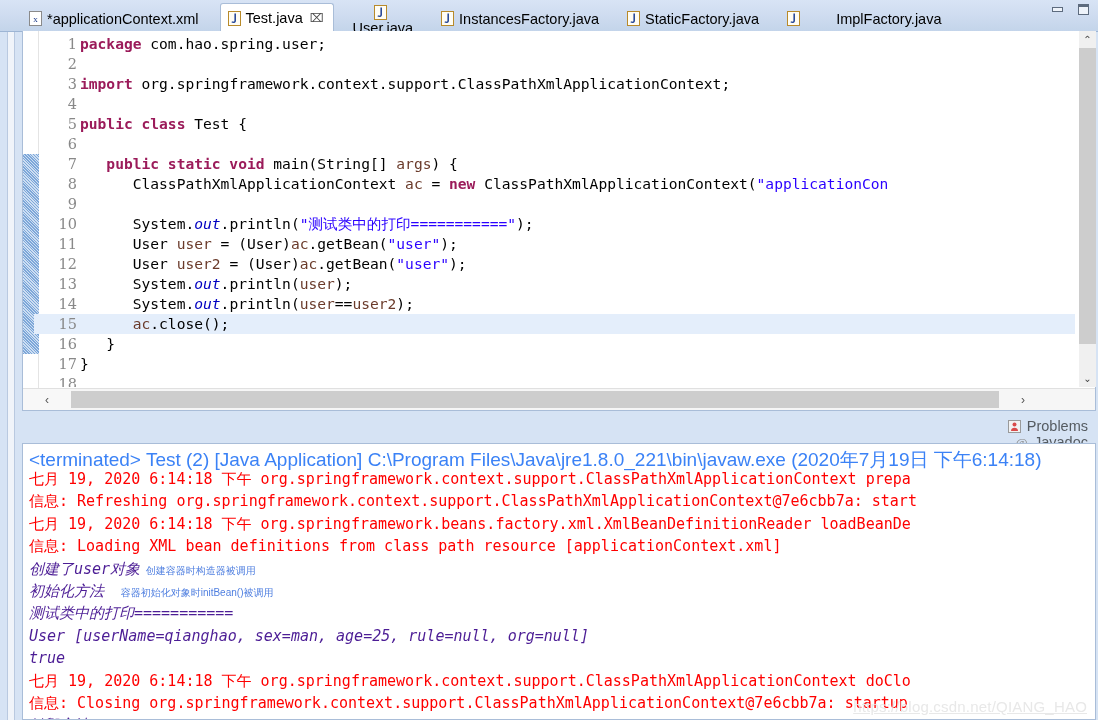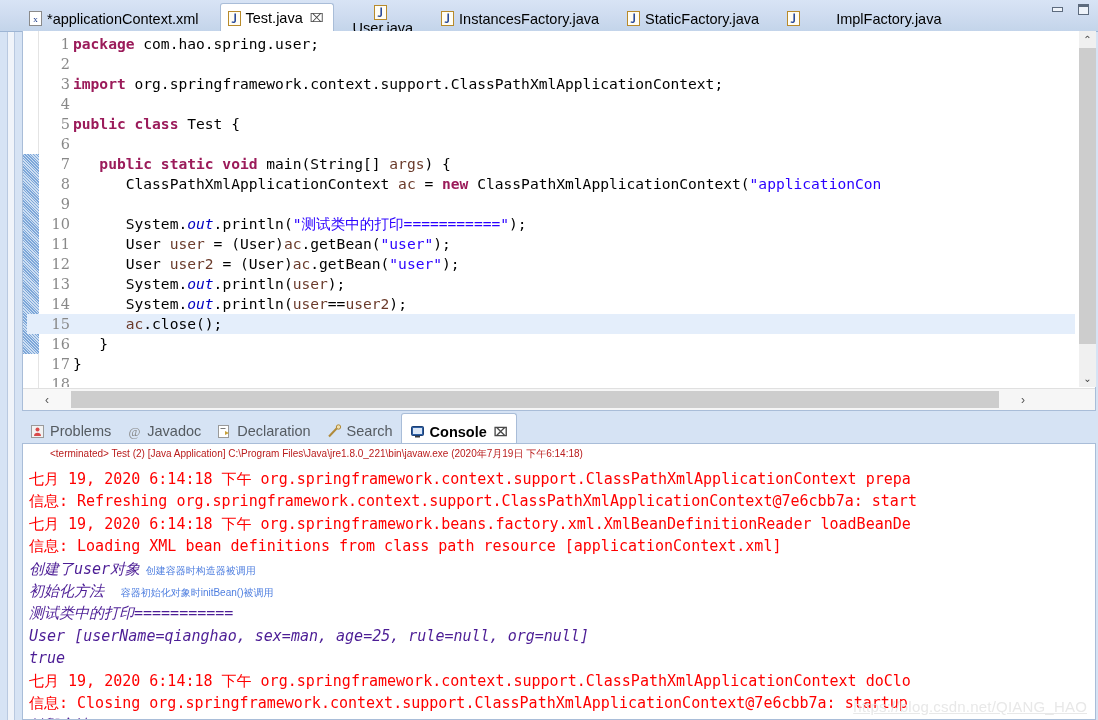--- a/index.html
+++ b/index.html
@@ -107,21 +107,21 @@
     background: repeating-linear-gradient(
       45deg, #7da7d9, #7da7d9 1px, #cddef2 1px, #cddef2 2px);
   }
 
   .code-area {
     position: absolute; left: 0; top: 0;
     width: 1052px; height: 356px;
     overflow: hidden;
   }
   .code-lines {
-    position: absolute; left: 4px; top: 3px;
+    position: absolute; left: 11px; top: 3px;
     width: 1052px;
     font-family: "DejaVu Sans Mono", monospace;
     font-size: 14.6px;
     line-height: 20px;
     white-space: pre;
   }
   .cl {
     position: relative;
     height: 20px;
     display: block;
@@ -183,22 +183,23 @@
   .hs-right {
     width: 48px; height: 100%;
     display: flex; align-items: center; justify-content: center;
     font-size: 12px; color: #555;
   }
 
   
   .console-tabbar {
     position: absolute; left: 22px; top: 418px;
     width: 1074px; height: 26px;
-    display: flex; align-items: center;
+    display: flex; align-items: flex-end;
     background: transparent;
+    flex-direction: column;
   }
   .ctab {
     height: 24px;
     display: flex; align-items: center;
     padding: 0 8px;
     font-size: 14.5px;
     color: #555b61;
     white-space: nowrap;
     border-radius: 3px 3px 0 0;
   }
@@ -215,25 +216,24 @@
 
   .console-body {
     position: absolute; left: 22px; top: 443px;
     width: 1074px; height: 277px;
     background: #ffffff;
     border: 1px solid #a9bdd8;
     overflow: hidden;
   }
   .term-head {
     position: absolute; left: 6px; top: 3px;
-    font-size: 10px;
-    color: #b91c1c;
+    font-size: 19px;
+    color: #3b82f6;
     white-space: nowrap;
     font-family: "Liberation Sans", sans-serif;
-    margin-left: 21px;
   }
   .con-lines {
     position: absolute; left: 6px; top: 24px;
     width: 1090px;
     font-family: "DejaVu Sans Mono", monospace;
     font-size: 15px;
     line-height: 22.4px;
     white-space: pre;
   }
   .con-lines .ln { display: block; white-space: pre; height: 22.4px; }

